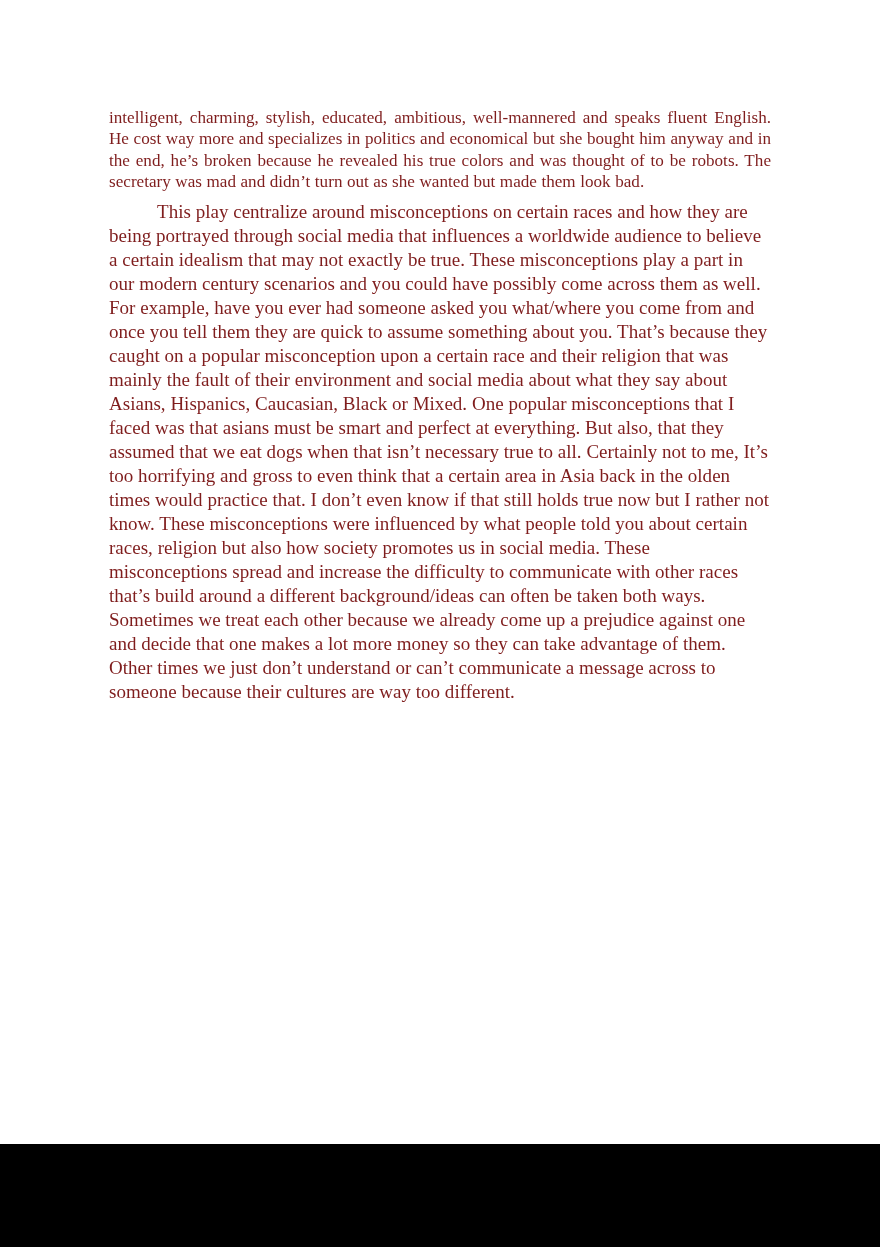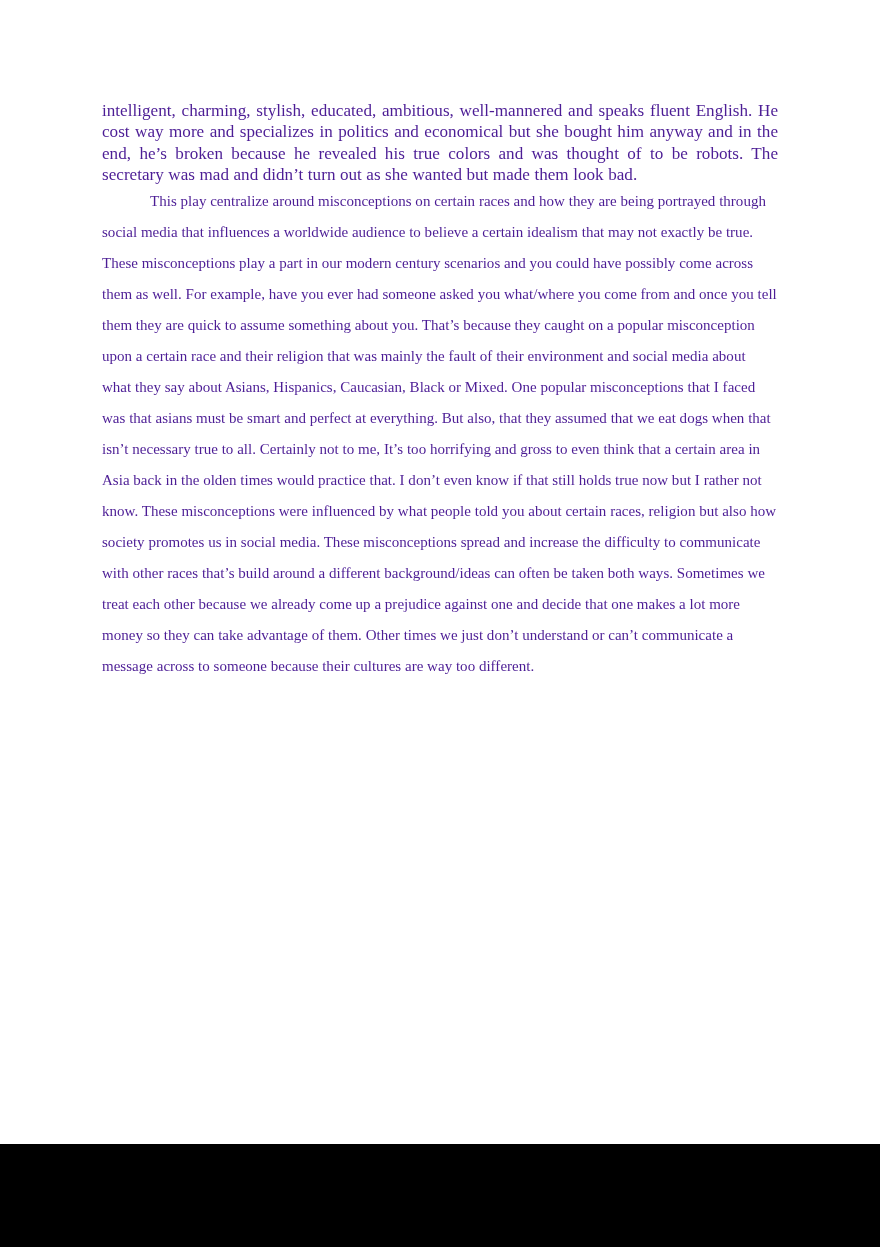--- a/index.html
+++ b/index.html
@@ -27,41 +27,41 @@
 
   
   #text-column {
     position: absolute;
     left: 102px;
     top: 100px;
     width: 676px;
   }
 
   .para {
-    margin: 0;
-    color: #4c1d95;
+    margin: 7px;
+    color: #7f1d1d;
     font-size: 17.1px;
     line-height: 21.4px;
     letter-spacing: 0.02px;
     -webkit-font-smoothing: antialiased;
   }
 
   
   .para-justified {
     text-align: justify;
     text-align-last: left;
     word-spacing: 0.2px;
   }
 
   
   .para-ragged {
     text-align: left;
     text-indent: 48px;
-    font-size: 15px;
-    line-height: 31px;
+    font-size: 19px;
+    line-height: 24px;
   }
 
   
   #bottom-black-bar {
     position: absolute;
     left: 0;
     top: 1144px;
     width: 880px;
     height: 103px;
     background: #000000;

